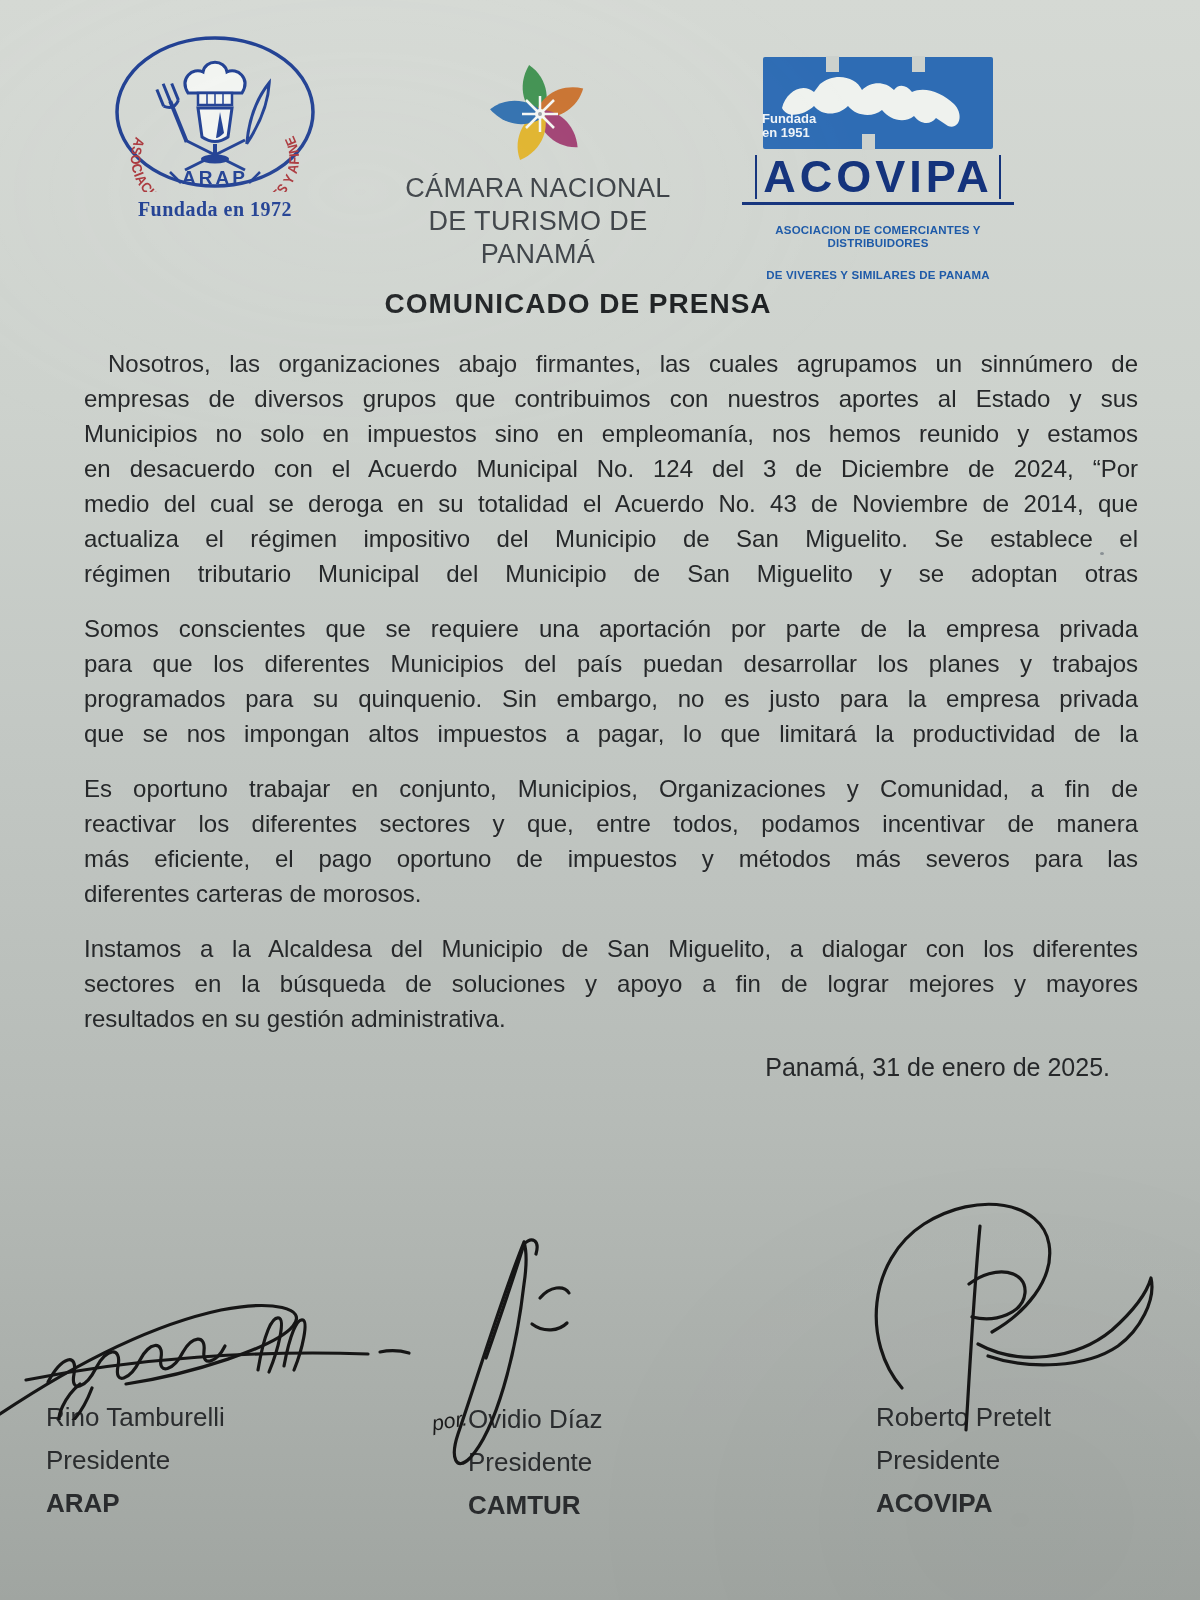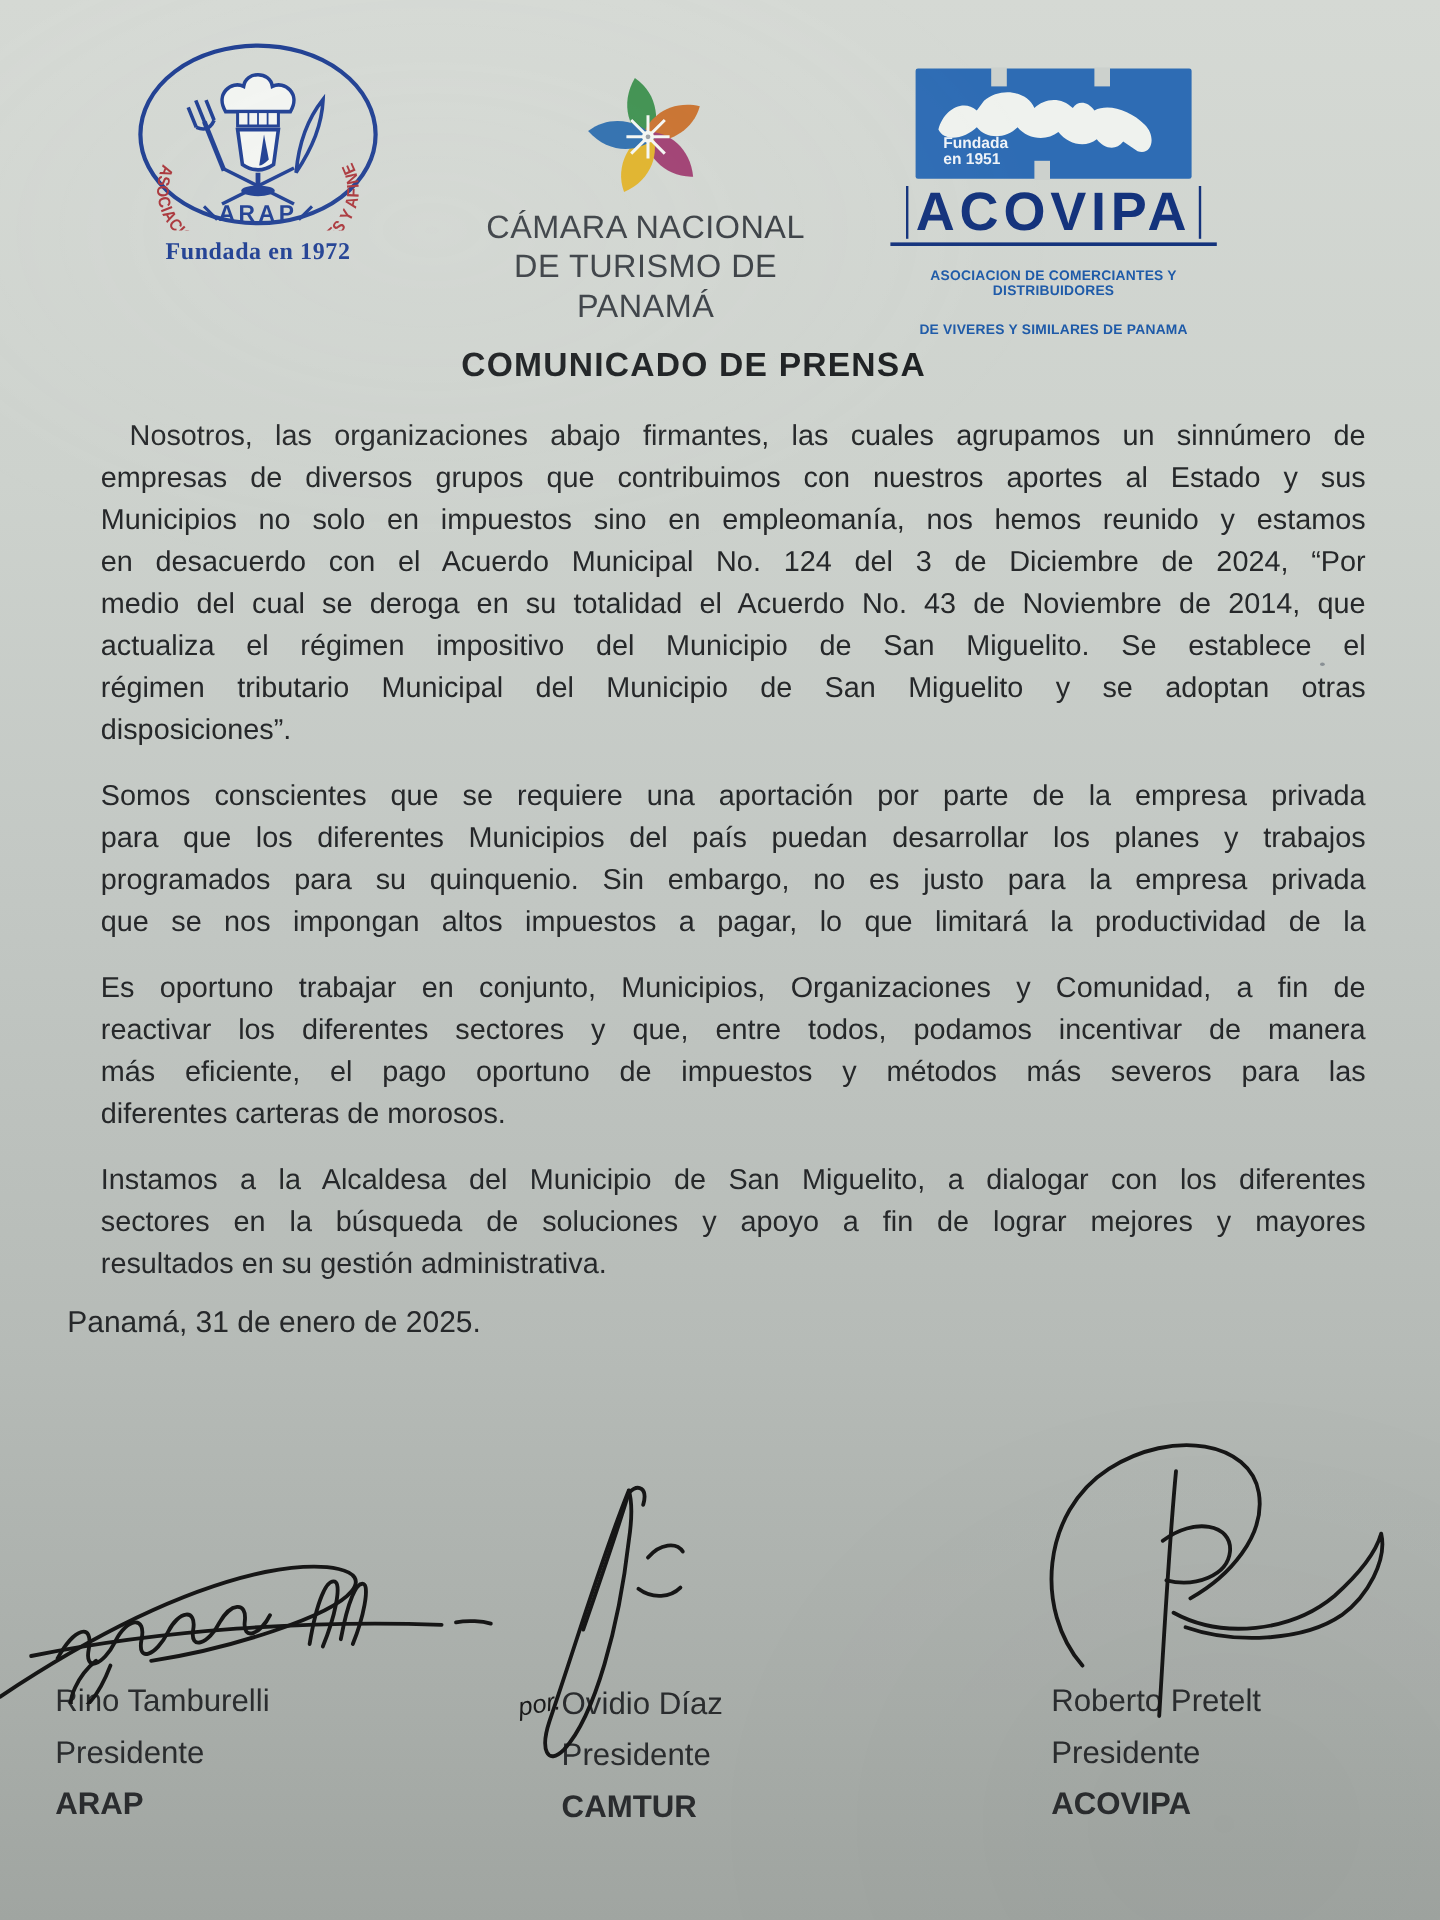--- a/index.html
+++ b/index.html
@@ -16,36 +16,36 @@
       radial-gradient(700px 600px at 85% 95%, rgba(40,45,50,.10), rgba(0,0,0,0) 65%);
   }
   
   .logo-block { position:absolute; }
   .arap-block { left:110px; top:34px; width:210px; text-align:center; }
   .arap-founded { margin-top:2px; color:#1d3d91; font-weight:bold; font-size:20px; letter-spacing:.5px;font-family:Liberation Serif, serif; }
   .camtur-block { left:388px; top:54px; width:300px; text-align:center; }
   .camtur-name { color:#3a3f44; font-size:27px; line-height:33px; letter-spacing:.4px; }
   .acovipa-block { left:742px; top:56px; width:272px; text-align:center; }
   .acovipa-box { position:relative; width:232px; height:94px; margin:0 auto; }
-  .acovipa-founded { position:absolute; left:24px; top:56px; color:#eef3f8; font-size:13px; line-height:14px; text-align:left; font-weight:bold; }
+  .acovipa-founded { position:absolute; left:0; top:56px; color:#eef3f8; font-size:13px; line-height:14px; text-align:left; font-weight:bold; }
   .acovipa-word-row { position:relative; margin-top:4px; display:flex; align-items:center; justify-content:center; gap:6px; }
   .vbar { width:2px; height:44px; background:#14337c; }
   .acovipa-word { color:#14337c; font-weight:bold; font-size:45px; letter-spacing:4px; line-height:46px; }
   .acovipa-underline { width:272px; height:3px; background:#14337c; margin-top:2px; }
   .acovipa-sub { color:#1e5aa8; font-weight:bold; font-size:11.5px; line-height:13px; letter-spacing:.2px; margin-top:19px; }
   
   .title { position:absolute; left:0; top:288px; width:1200px; text-align:center;
            transform:translateX(-22px); font-size:28px; font-weight:bold; letter-spacing:1px; color:#1d2022; }
   .body { position:absolute; left:84px; top:346px; width:1054px; color:#26282a; font-size:24px; }
   .para { margin-bottom:20px; }
   .para.p4 { margin-bottom:0; margin-top:2px; }
   .line { height:35px; line-height:35px; text-align:justify; text-align-last:justify; }
   .line.last { text-align-last:left; }
   .line.indent { text-indent:24px; }
-  .date-line { margin-top:14px; height:35px; line-height:35px; text-align:left; position:relative; left:-28px; font-size:25px; }
+  .date-line { margin-top:14px; height:35px; line-height:35px; text-align:right; position:relative; left:-28px; font-size:25px; }
   
   .signer { position:absolute; color:#2a2c2e; }
   .signer .s-name { font-size:26px; position:relative; }
   .signer .s-prefix { position:absolute; left:-36px; top:5px; font-size:21px; font-style:italic; transform:rotate(-9deg); color:#1b1b1b; }
   .signer .s-title { font-size:26px; font-weight:normal; margin-top:12px; }
   .signer .s-org { font-size:26px; font-weight:bold; margin-top:12px; }
   .signer-1 { left:46px; top:1402px; }
   .signer-2 { left:468px; top:1404px; }
   .signer-3 { left:876px; top:1402px; }
   .sig { position:absolute; pointer-events:none; }
@@ -154,21 +154,20 @@
 
   <main class="body">
     <section class="para p1">
       <div class="line indent">Nosotros, las organizaciones abajo firmantes, las cuales agrupamos un sinnúmero de</div>
       <div class="line">empresas de diversos grupos que contribuimos con nuestros aportes al Estado y sus</div>
       <div class="line">Municipios no solo en impuestos sino en empleomanía, nos hemos reunido y estamos</div>
       <div class="line">en desacuerdo con el Acuerdo Municipal No. 124 del 3 de Diciembre de 2024, “Por</div>
       <div class="line">medio del cual se deroga en su totalidad el Acuerdo No. 43 de Noviembre de 2014, que</div>
       <div class="line">actualiza el régimen impositivo del Municipio de San Miguelito.  Se establece el</div>
       <div class="line">régimen tributario Municipal del Municipio de San Miguelito y se adoptan otras</div>
-      <div class="line last">disposiciones”.</div>
     </section>
     <section class="para p2">
       <div class="line">Somos conscientes que se requiere una aportación por parte de la empresa privada</div>
       <div class="line">para que los diferentes Municipios del país puedan desarrollar los planes y trabajos</div>
       <div class="line">programados para su quinquenio.  Sin embargo, no es justo para la empresa privada</div>
       <div class="line">que se nos impongan altos impuestos a pagar, lo que limitará la productividad de la</div>
     </section>
     <section class="para p3">
       <div class="line">Es oportuno trabajar en conjunto, Municipios, Organizaciones y Comunidad, a fin de</div>
       <div class="line">reactivar los diferentes sectores y que, entre todos, podamos incentivar de manera</div>

